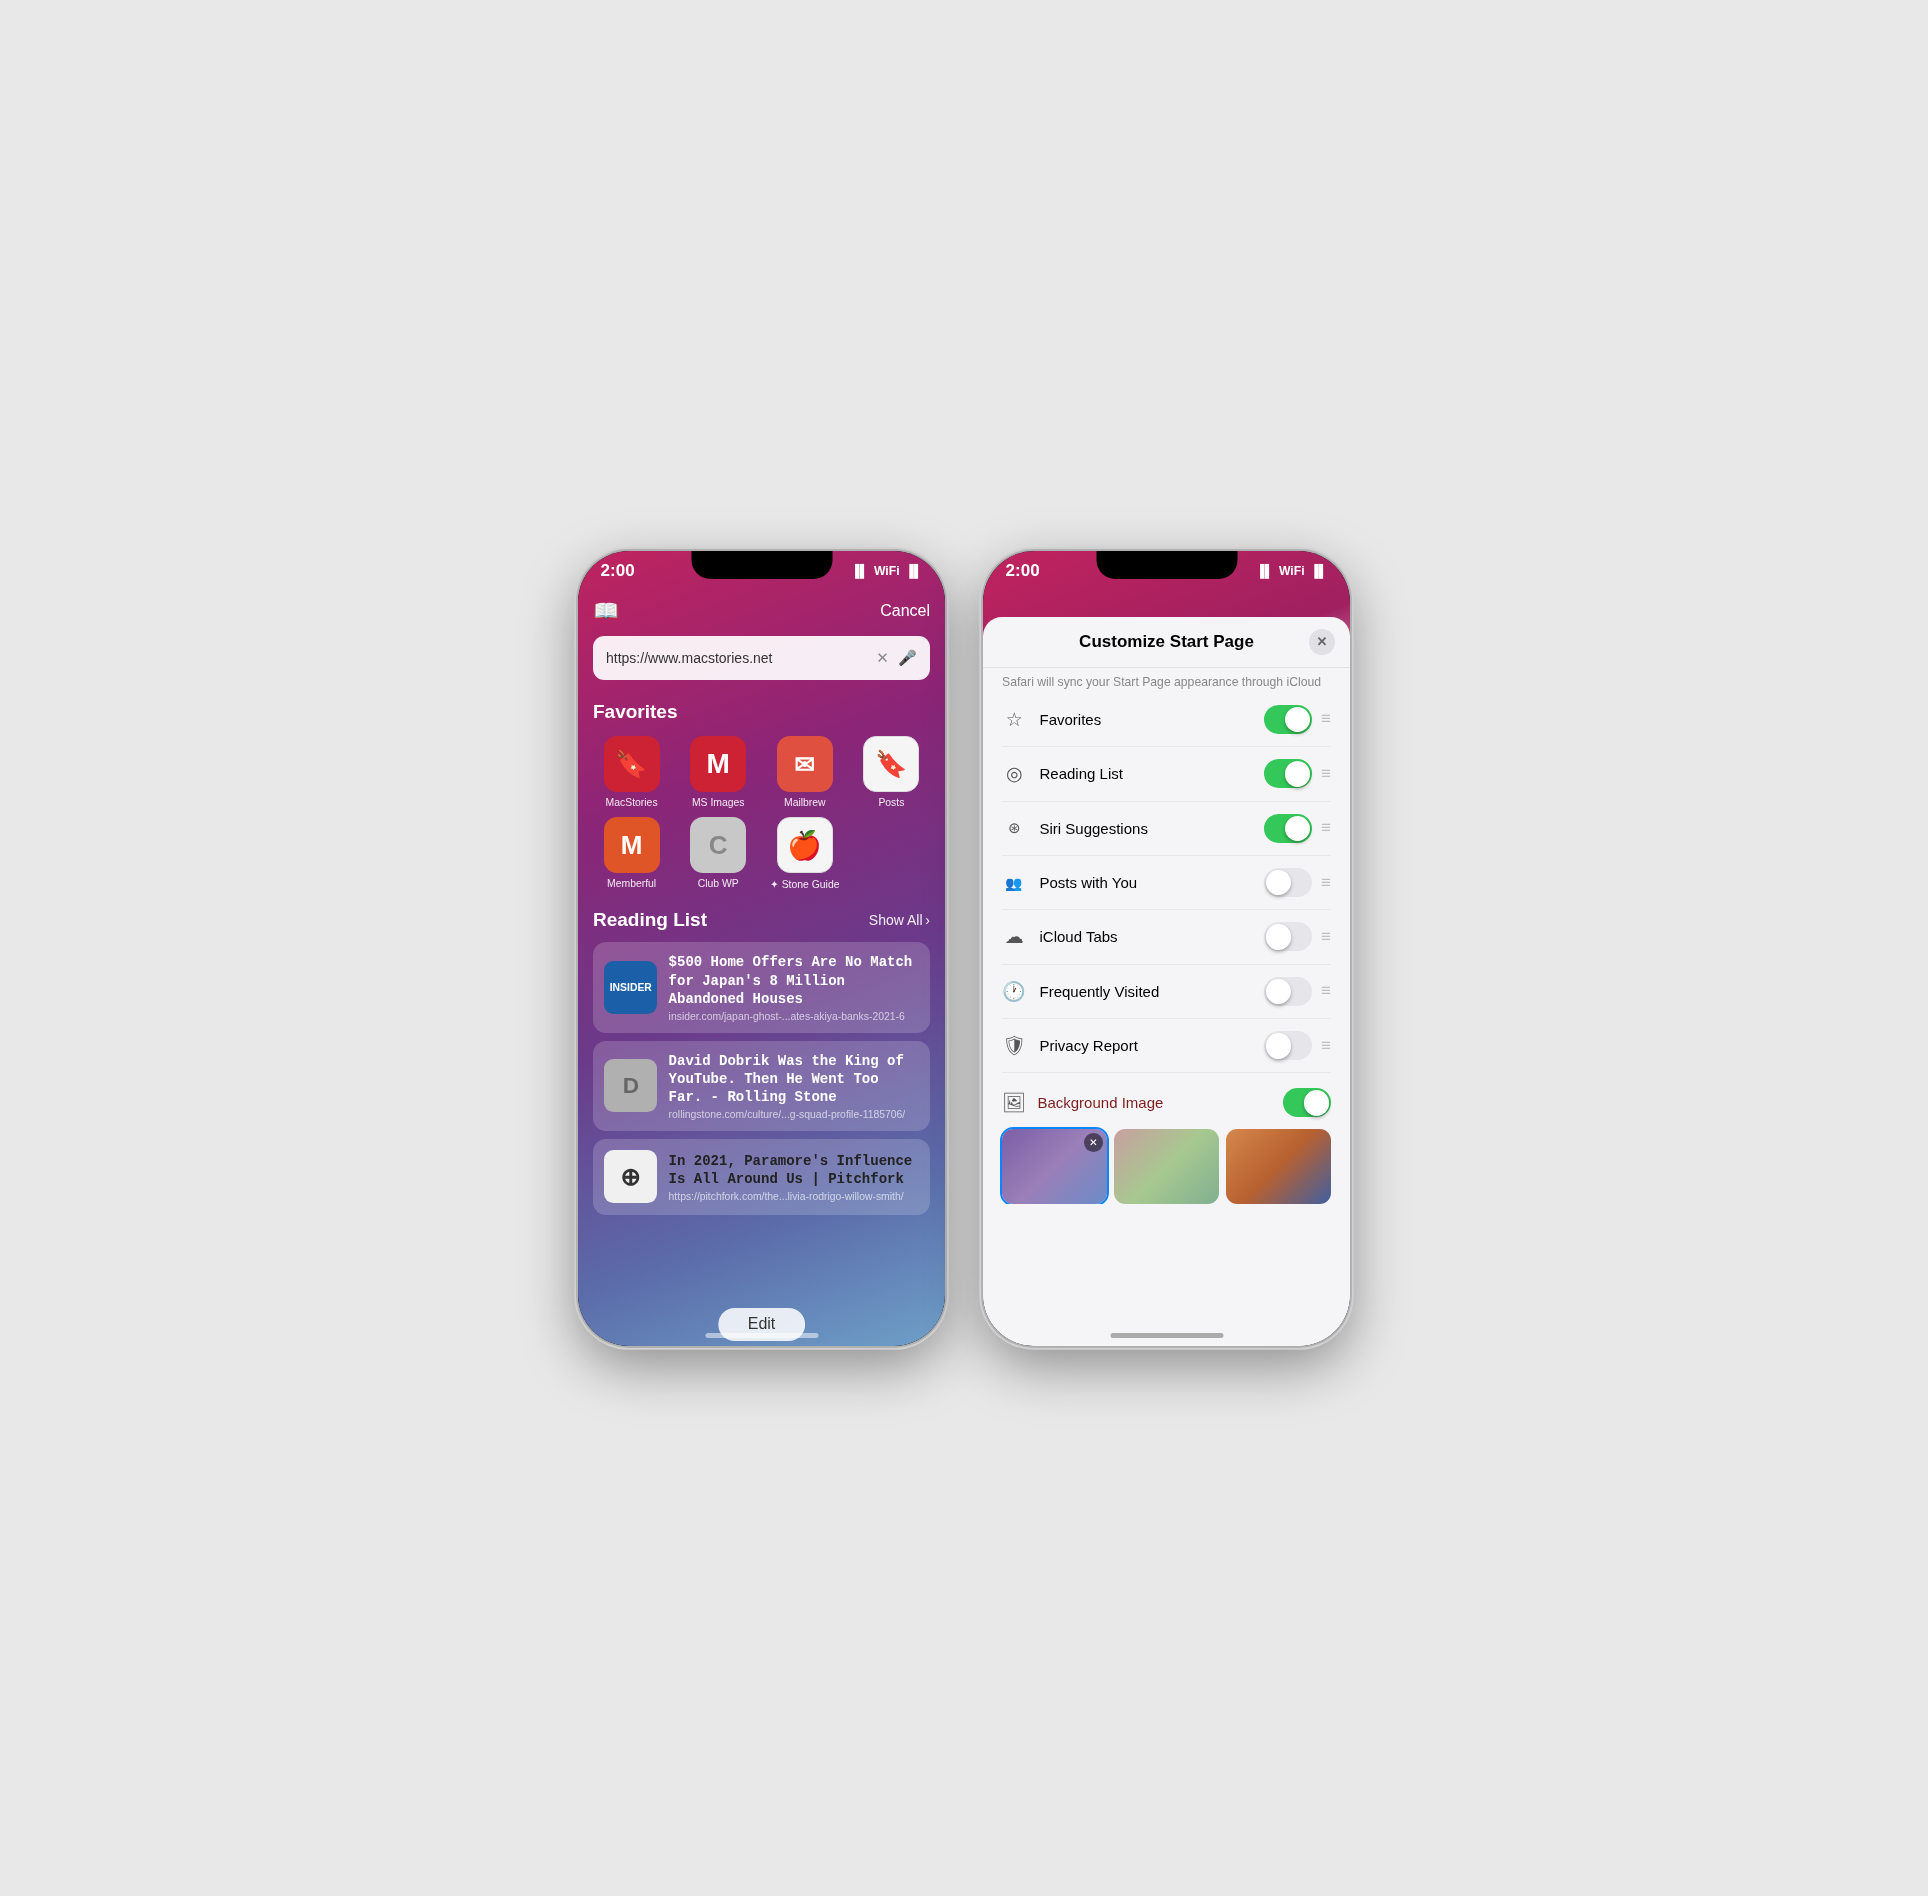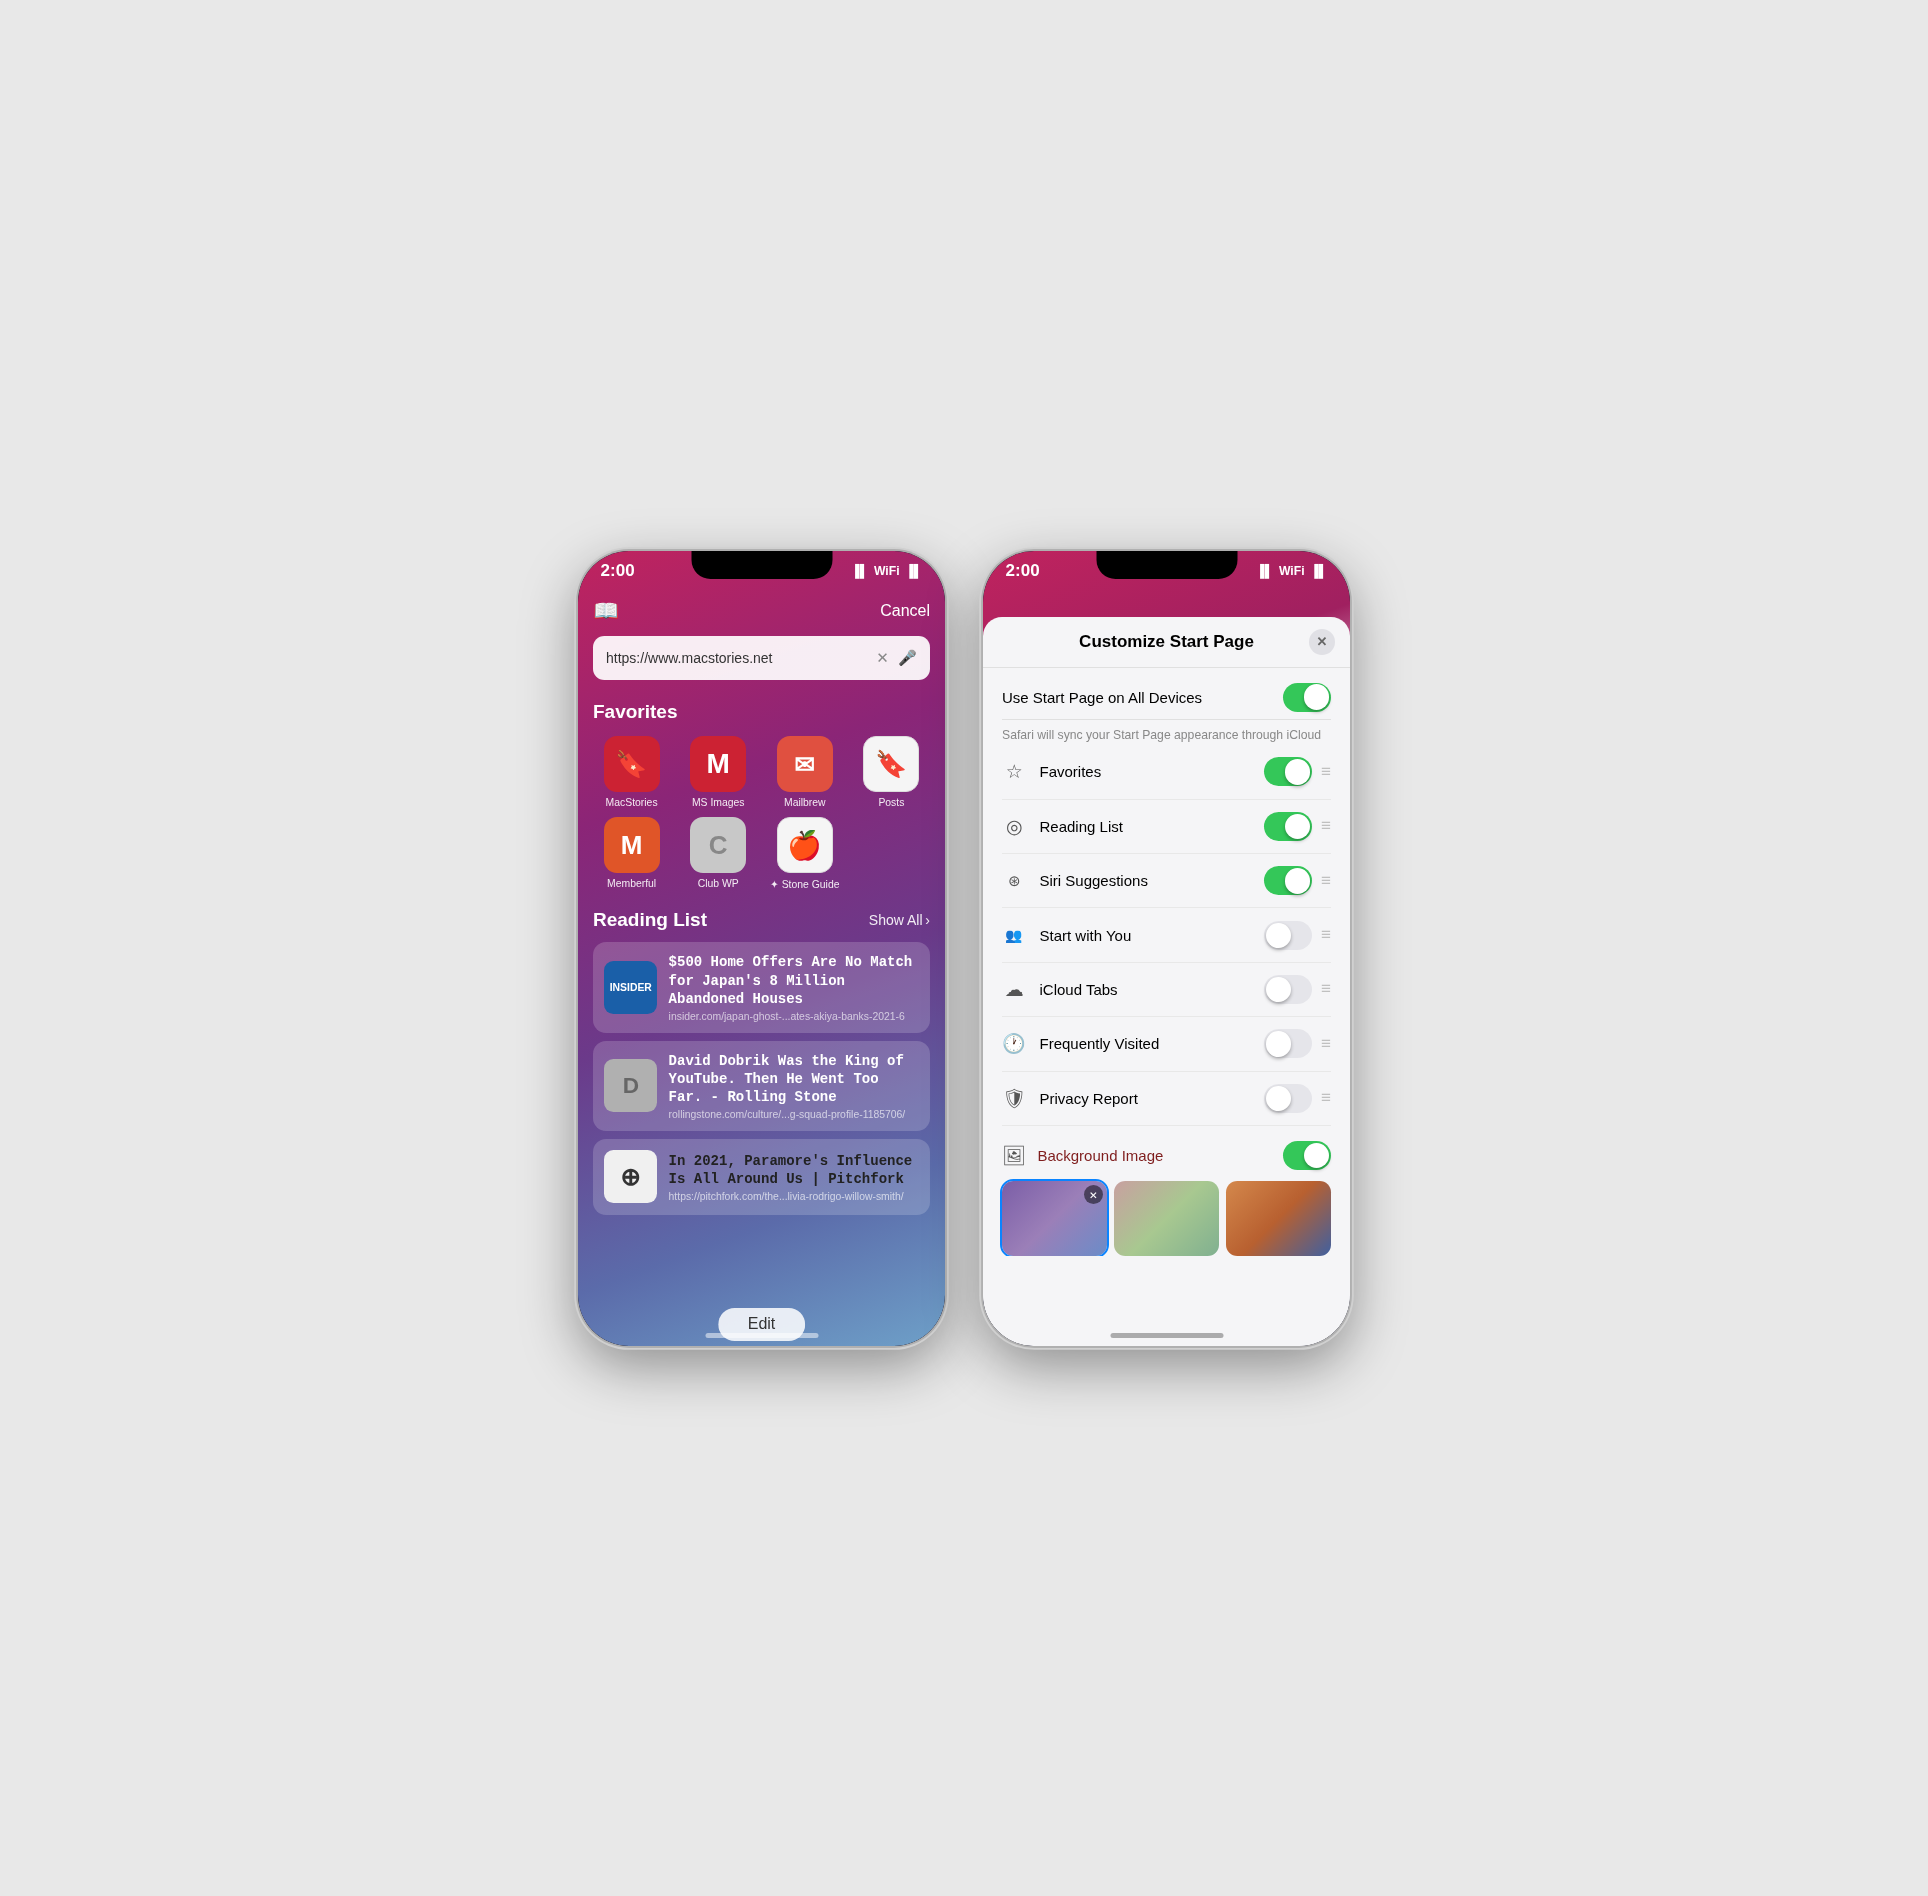--- a/index.html
+++ b/index.html
@@ -476,24 +476,20 @@
     <div class="customize-sheet">
       <div class="sheet-header">
         <span class="sheet-title">Customize Start Page</span>
         <div class="sheet-close">
           <span>✕</span>
         </div>
       </div>
 
       <div class="sheet-content">
 
-        <div class="sync-row">
-          <span class="sync-label">Use Start Page on All Devices</span>
-          <div class="toggle on"></div>
-        </div>
         <div class="sync-subtitle">Safari will sync your Start Page appearance through iCloud</div>
 
         <div class="toggle-row">
           <span class="toggle-icon">☆</span>
           <span class="toggle-label">Favorites</span>
           <div class="toggle-right">
             <div class="toggle on"></div>
             <span class="drag-handle">≡</span>
           </div>
         </div>
@@ -511,21 +507,21 @@
           <span class="toggle-icon" style="font-size:15px;">⊛</span>
           <span class="toggle-label">Siri Suggestions</span>
           <div class="toggle-right">
             <div class="toggle on"></div>
             <span class="drag-handle">≡</span>
           </div>
         </div>
 
         <div class="toggle-row">
           <span class="toggle-icon" style="font-size:14px;">👥</span>
-          <span class="toggle-label">Start with You</span>
+          <span class="toggle-label">Posts with You</span>
           <div class="toggle-right">
             <div class="toggle off"></div>
             <span class="drag-handle">≡</span>
           </div>
         </div>
 
         <div class="toggle-row">
           <span class="toggle-icon">☁</span>
           <span class="toggle-label">iCloud Tabs</span>
           <div class="toggle-right">

